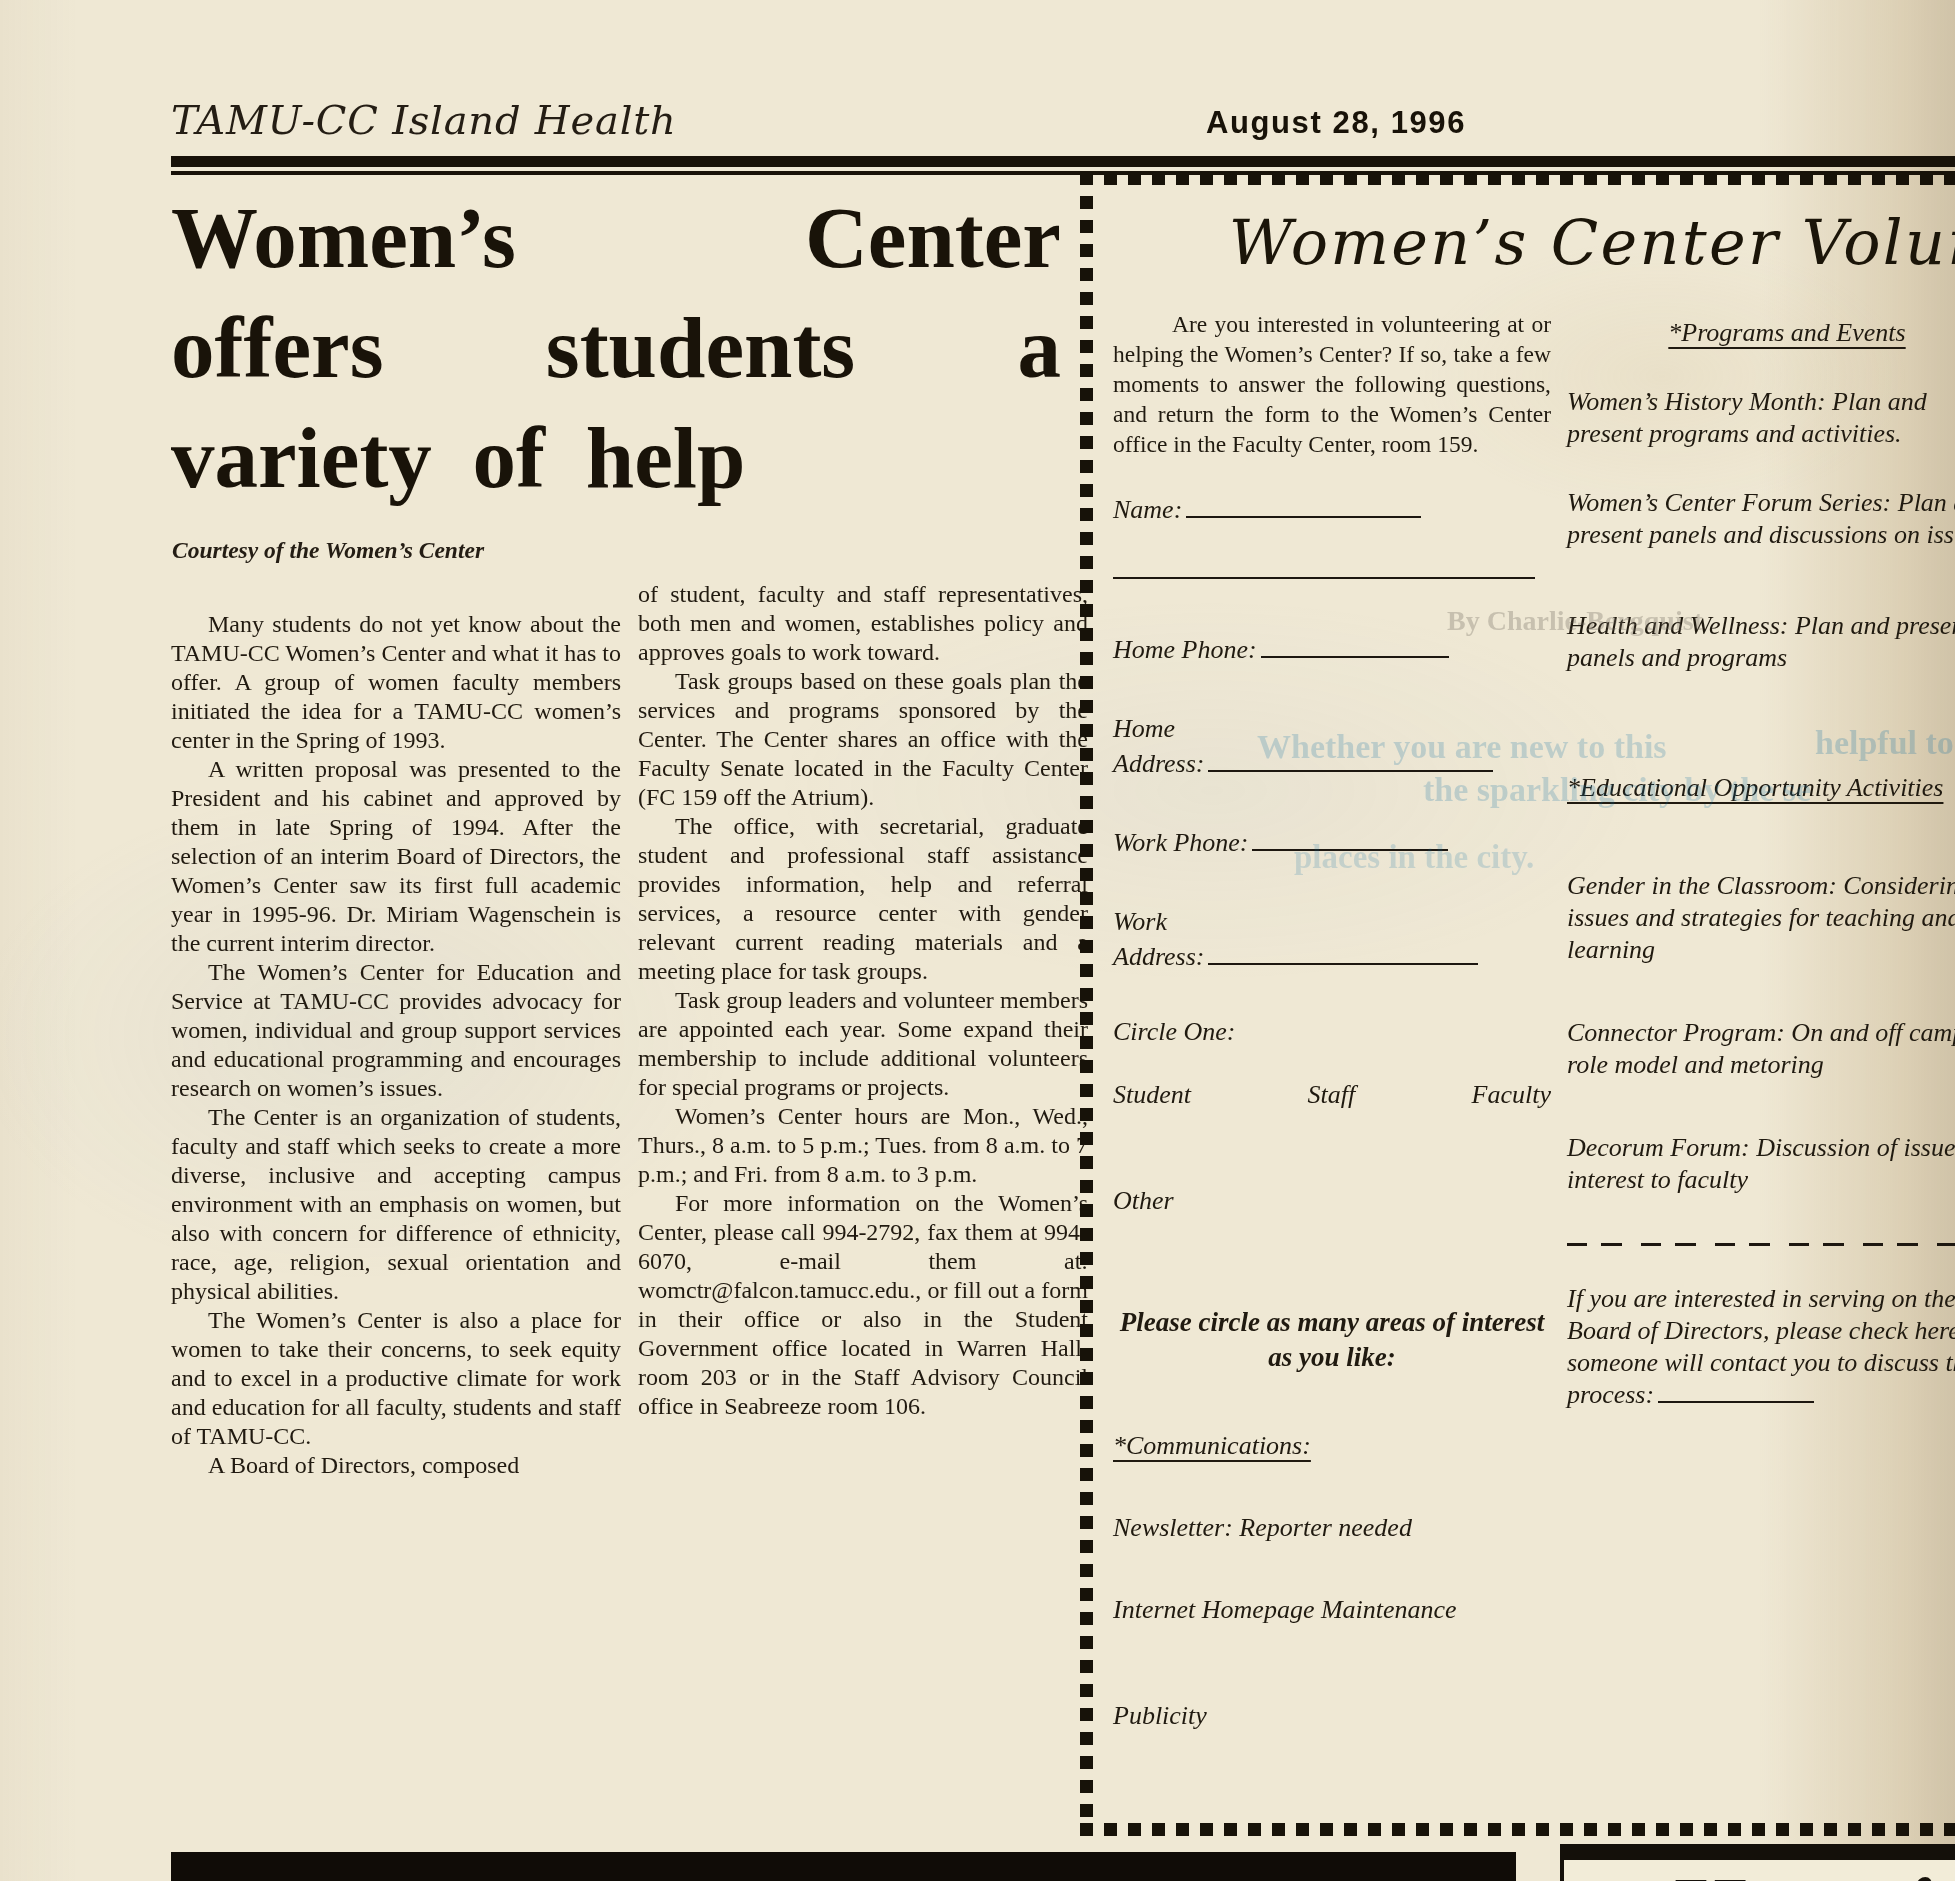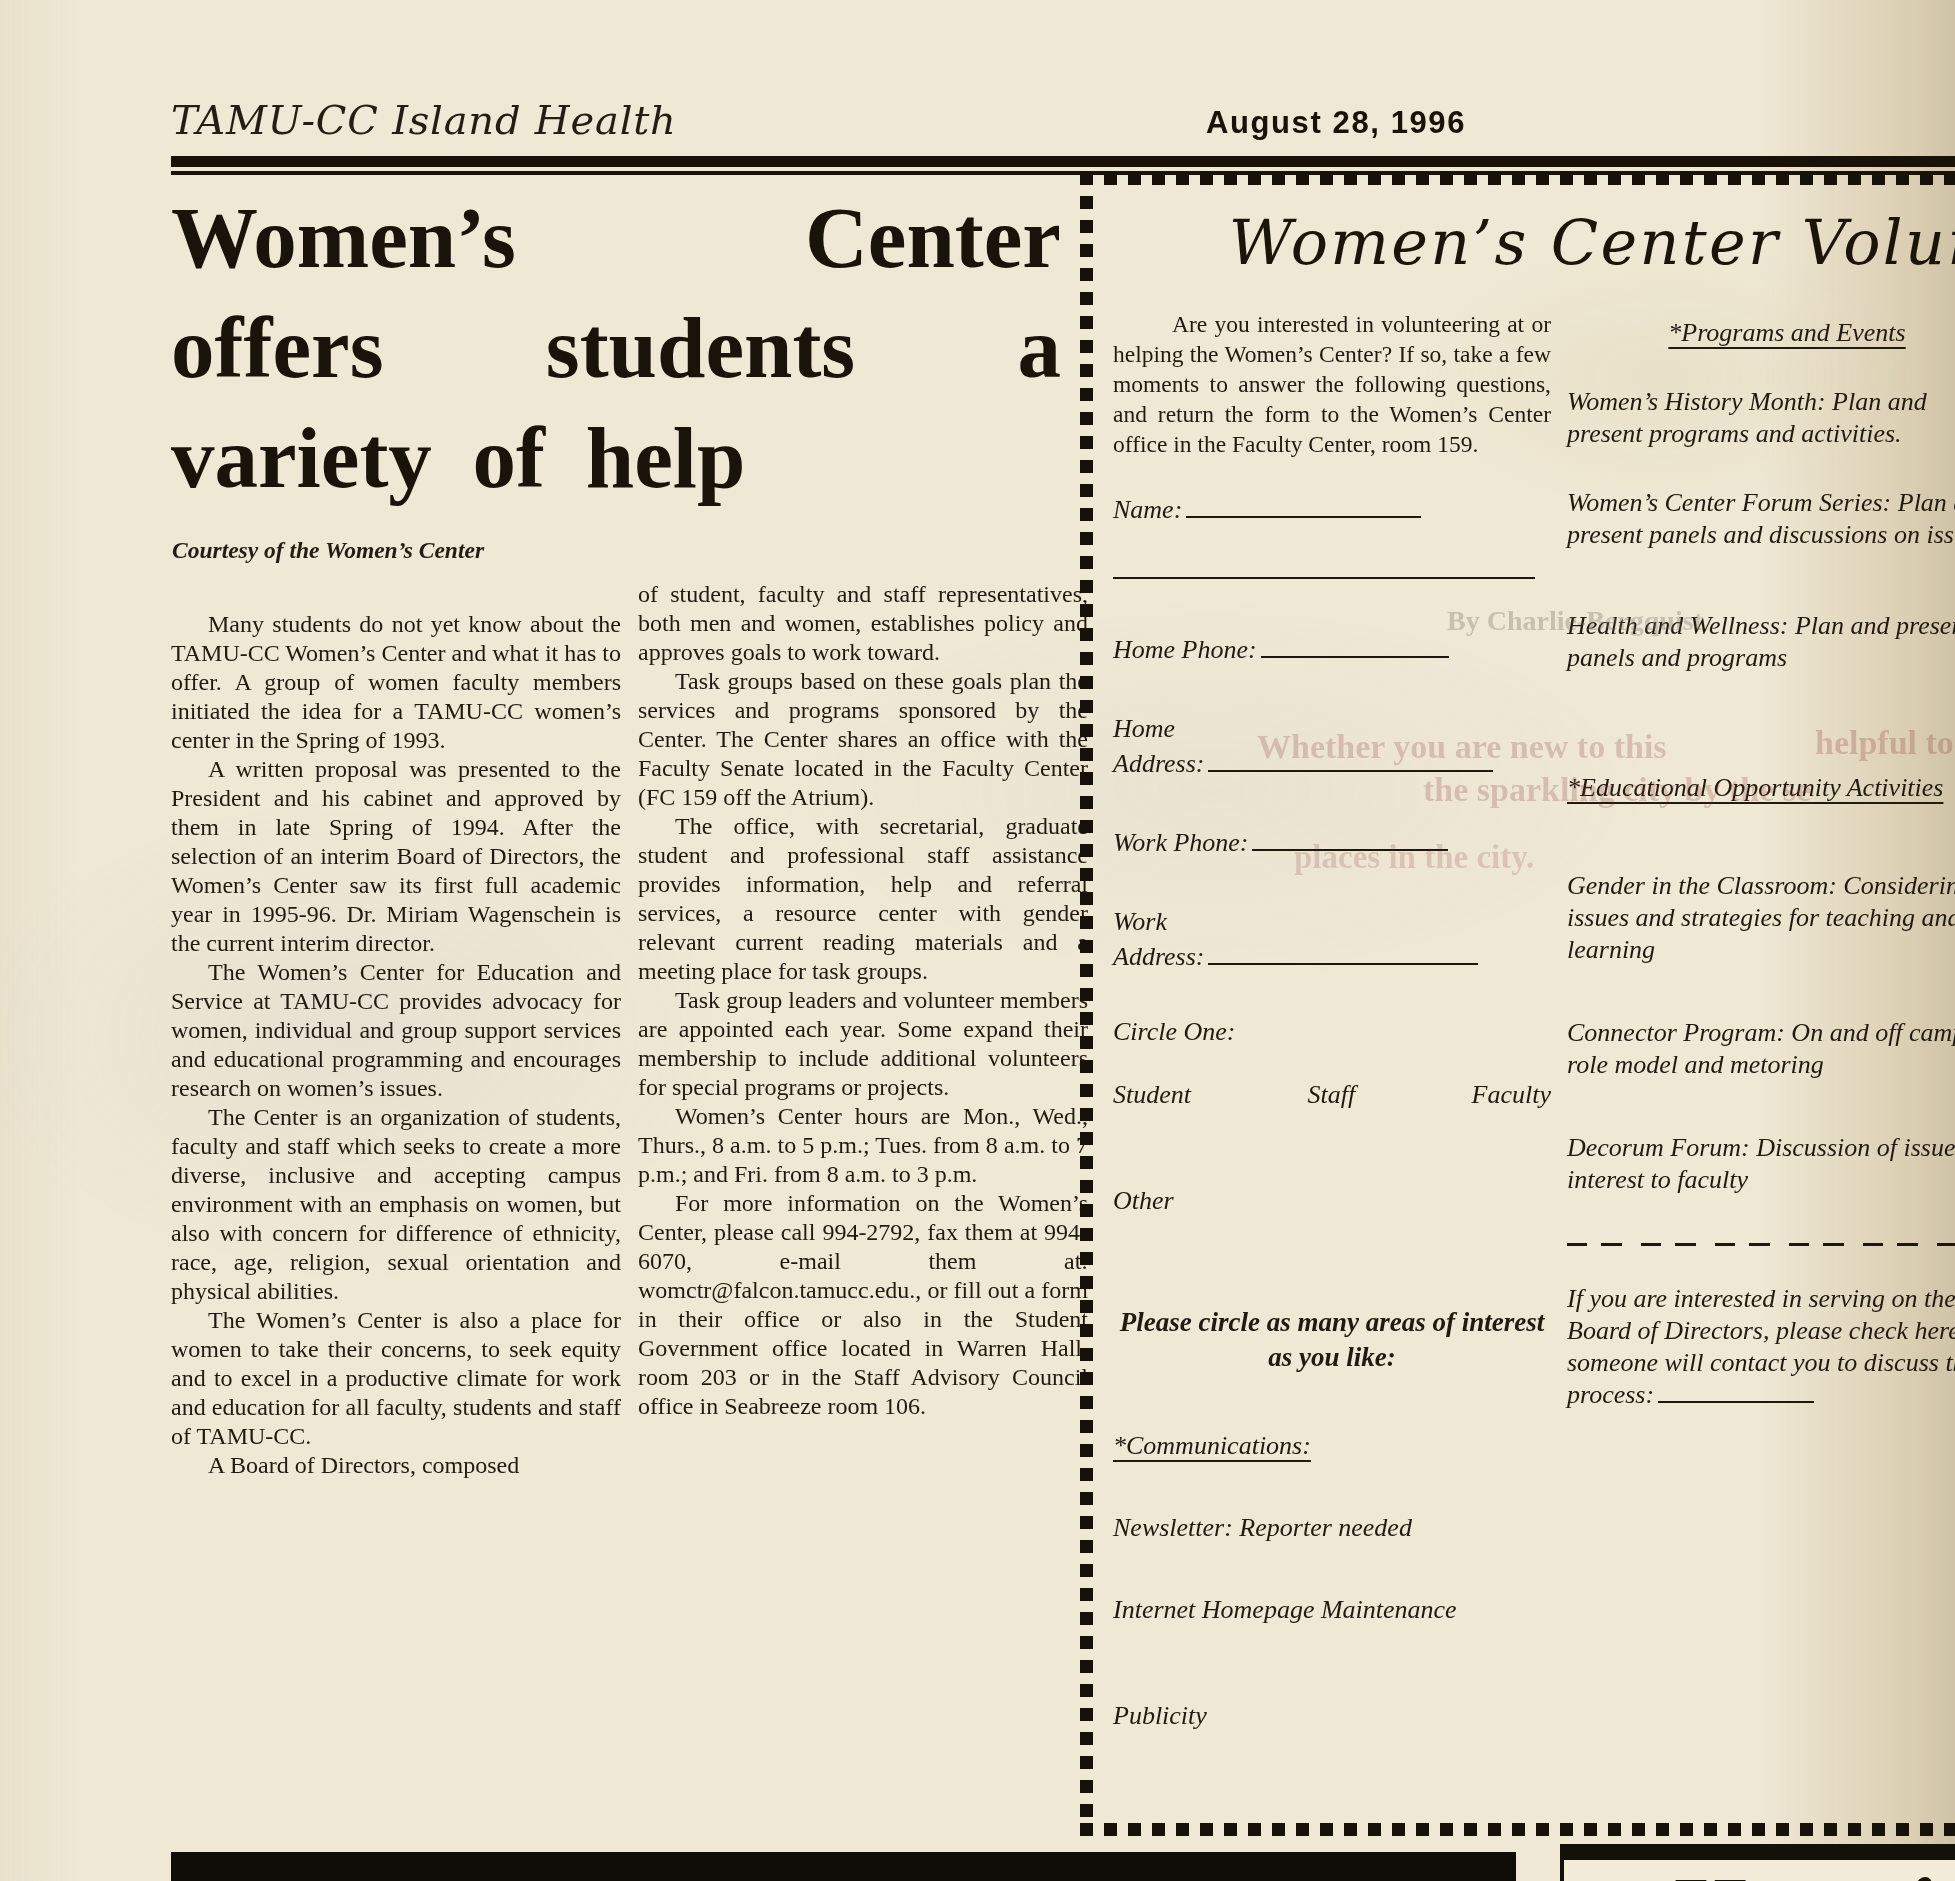--- a/index.html
+++ b/index.html
@@ -52,21 +52,21 @@
   .f-item{margin-top:50px;}
   .fb-head{text-align:center;text-decoration:underline;text-decoration-thickness:2px;text-underline-offset:5.5px;margin:0;}
   .fb-para{margin-top:37px;}
   .dashes{margin-top:47px;height:2.7px;background:repeating-linear-gradient(90deg,#1d1710 0 20.3px,transparent 20.3px 34px,#1d1710 34px 55px,transparent 55px 74px);}
   
   .ad-left{left:171px;top:1852px;width:1345px;height:29px;background:#100c07;overflow:hidden;}
   .ad-left span{position:absolute;left:113px;top:8.6px;font-weight:bold;font-size:98px;color:#f3ecd8;letter-spacing:3.9px;white-space:nowrap;}
   .ad-right{left:1560px;top:1844px;width:917px;height:38px;background:#f2ecd8;border-top:16.4px solid #14100a;border-left:4.7px solid #14100a;border-right:4.7px solid #14100a;overflow:hidden;box-sizing:content-box;}
   .ad-right span{position:absolute;left:102px;top:3.1px;font-family:"DejaVu Serif",serif;font-style:italic;font-weight:bold;font-size:82px;color:#17120b;white-space:nowrap;}
   
-  .ghost{color:#7f1d1d;font-weight:bold;pointer-events:none;}
+  .ghost{color:#0369a1;font-weight:bold;pointer-events:none;}
   .g-byline{left:1447px;top:605px;font-size:28px;opacity:0.30;color:#6d675c;}
   .g1{left:1257px;top:728px;font-size:34px;opacity:0.20;}
   .g2{left:1815px;top:724px;font-size:34px;opacity:0.22;}
   .g3{left:1423px;top:771px;font-size:34px;opacity:0.20;}
   .g4{left:1294px;top:839px;font-size:33px;opacity:0.17;}
 </style>
 </head>
 <body>
 
 <div>

